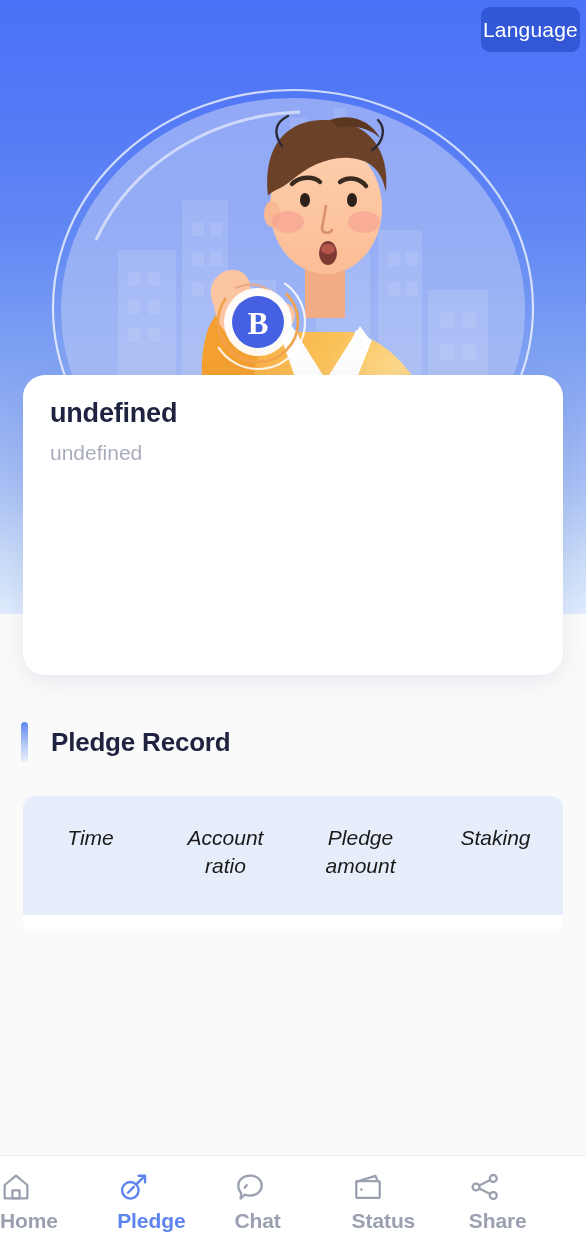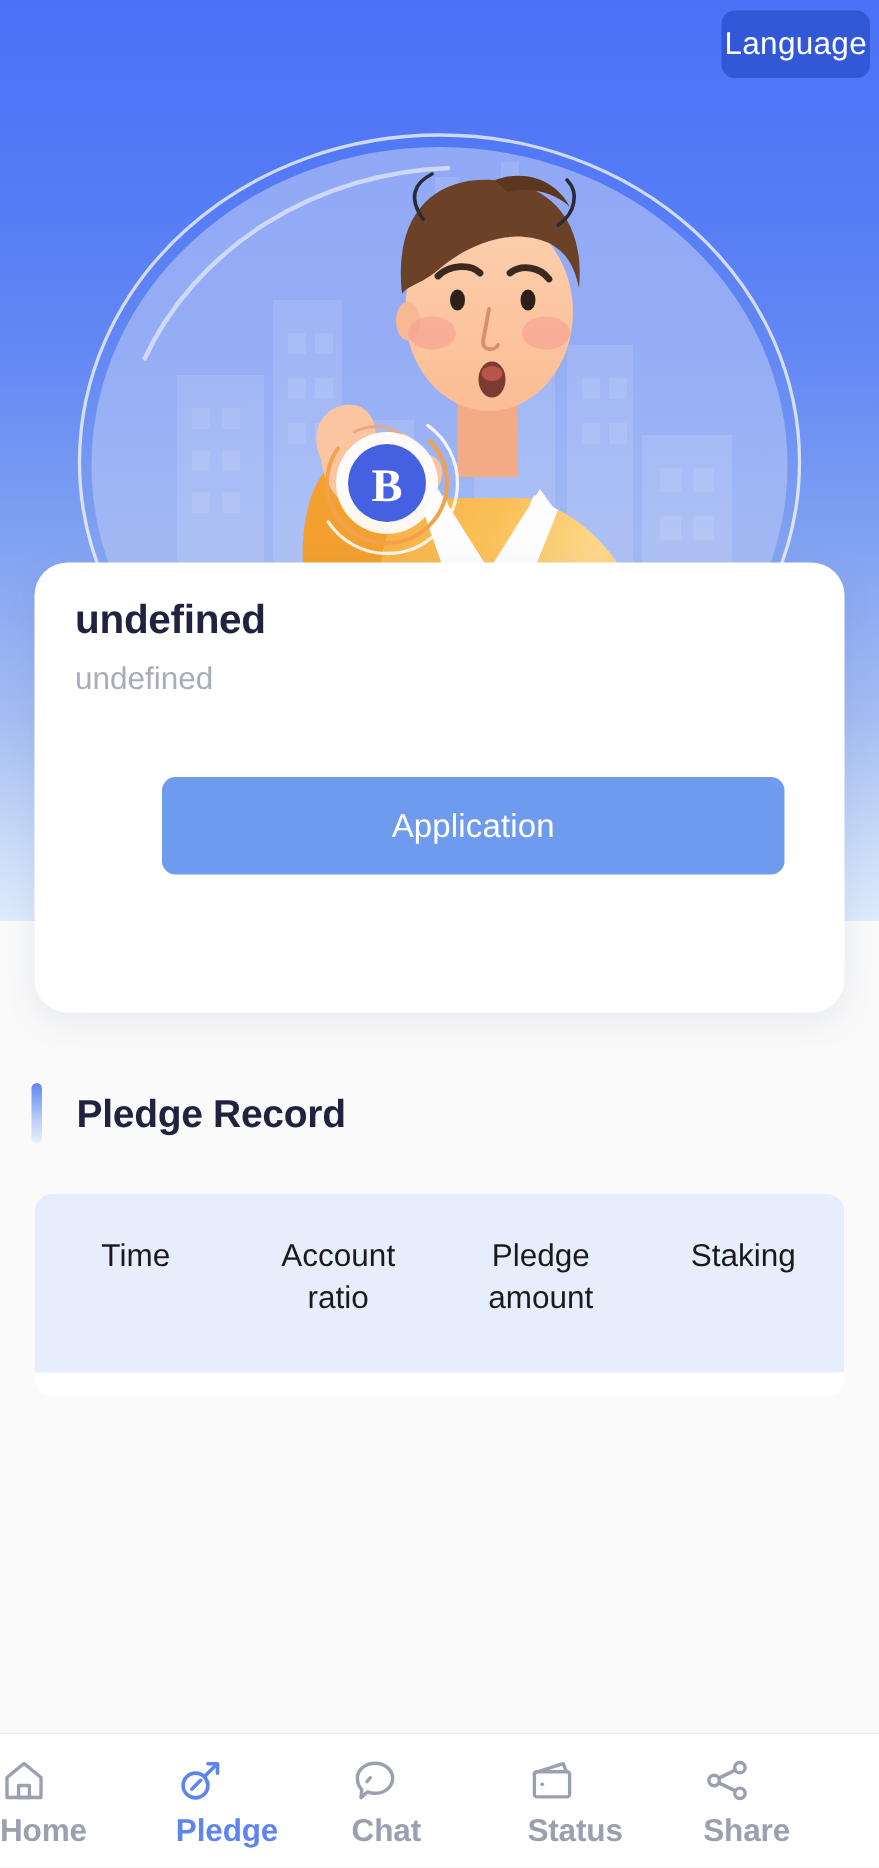--- a/index.html
+++ b/index.html
@@ -150,20 +150,21 @@
     padding: 28px 0 34px 0;
   }
 
   .th {
     flex: 1;
     text-align: center;
     font-size: 21px;
     color: #1a1a1a;
     line-height: 1.35;
     padding: 0 22px;
+    font-style: italic;
   }
 
   .th-2lines { max-width: 120px; margin: 0 auto; }
 
   .table-body { min-height: 0; }
 
   
   .tabbar {
     position: absolute;
     left: 0;
@@ -356,21 +357,20 @@
         <path d="M 372 456 L 356 472 L 378 478 Z" fill="#2f4fd8"></path>
       </g>
     </svg>
 
     <button class="lang-btn">Language</button>
   </div>
 
   <div class="info-card">
     <div class="card-title">undefined</div>
     <div class="card-subtitle">undefined</div>
-    <button class="apply-btn">Application</button>
   </div>
 
   <div class="section-head">
     <span class="section-bar"></span>
     <span class="section-title">Pledge Record</span>
   </div>
 
   <div class="record-table">
     <div class="table-head">
       <div class="th">

